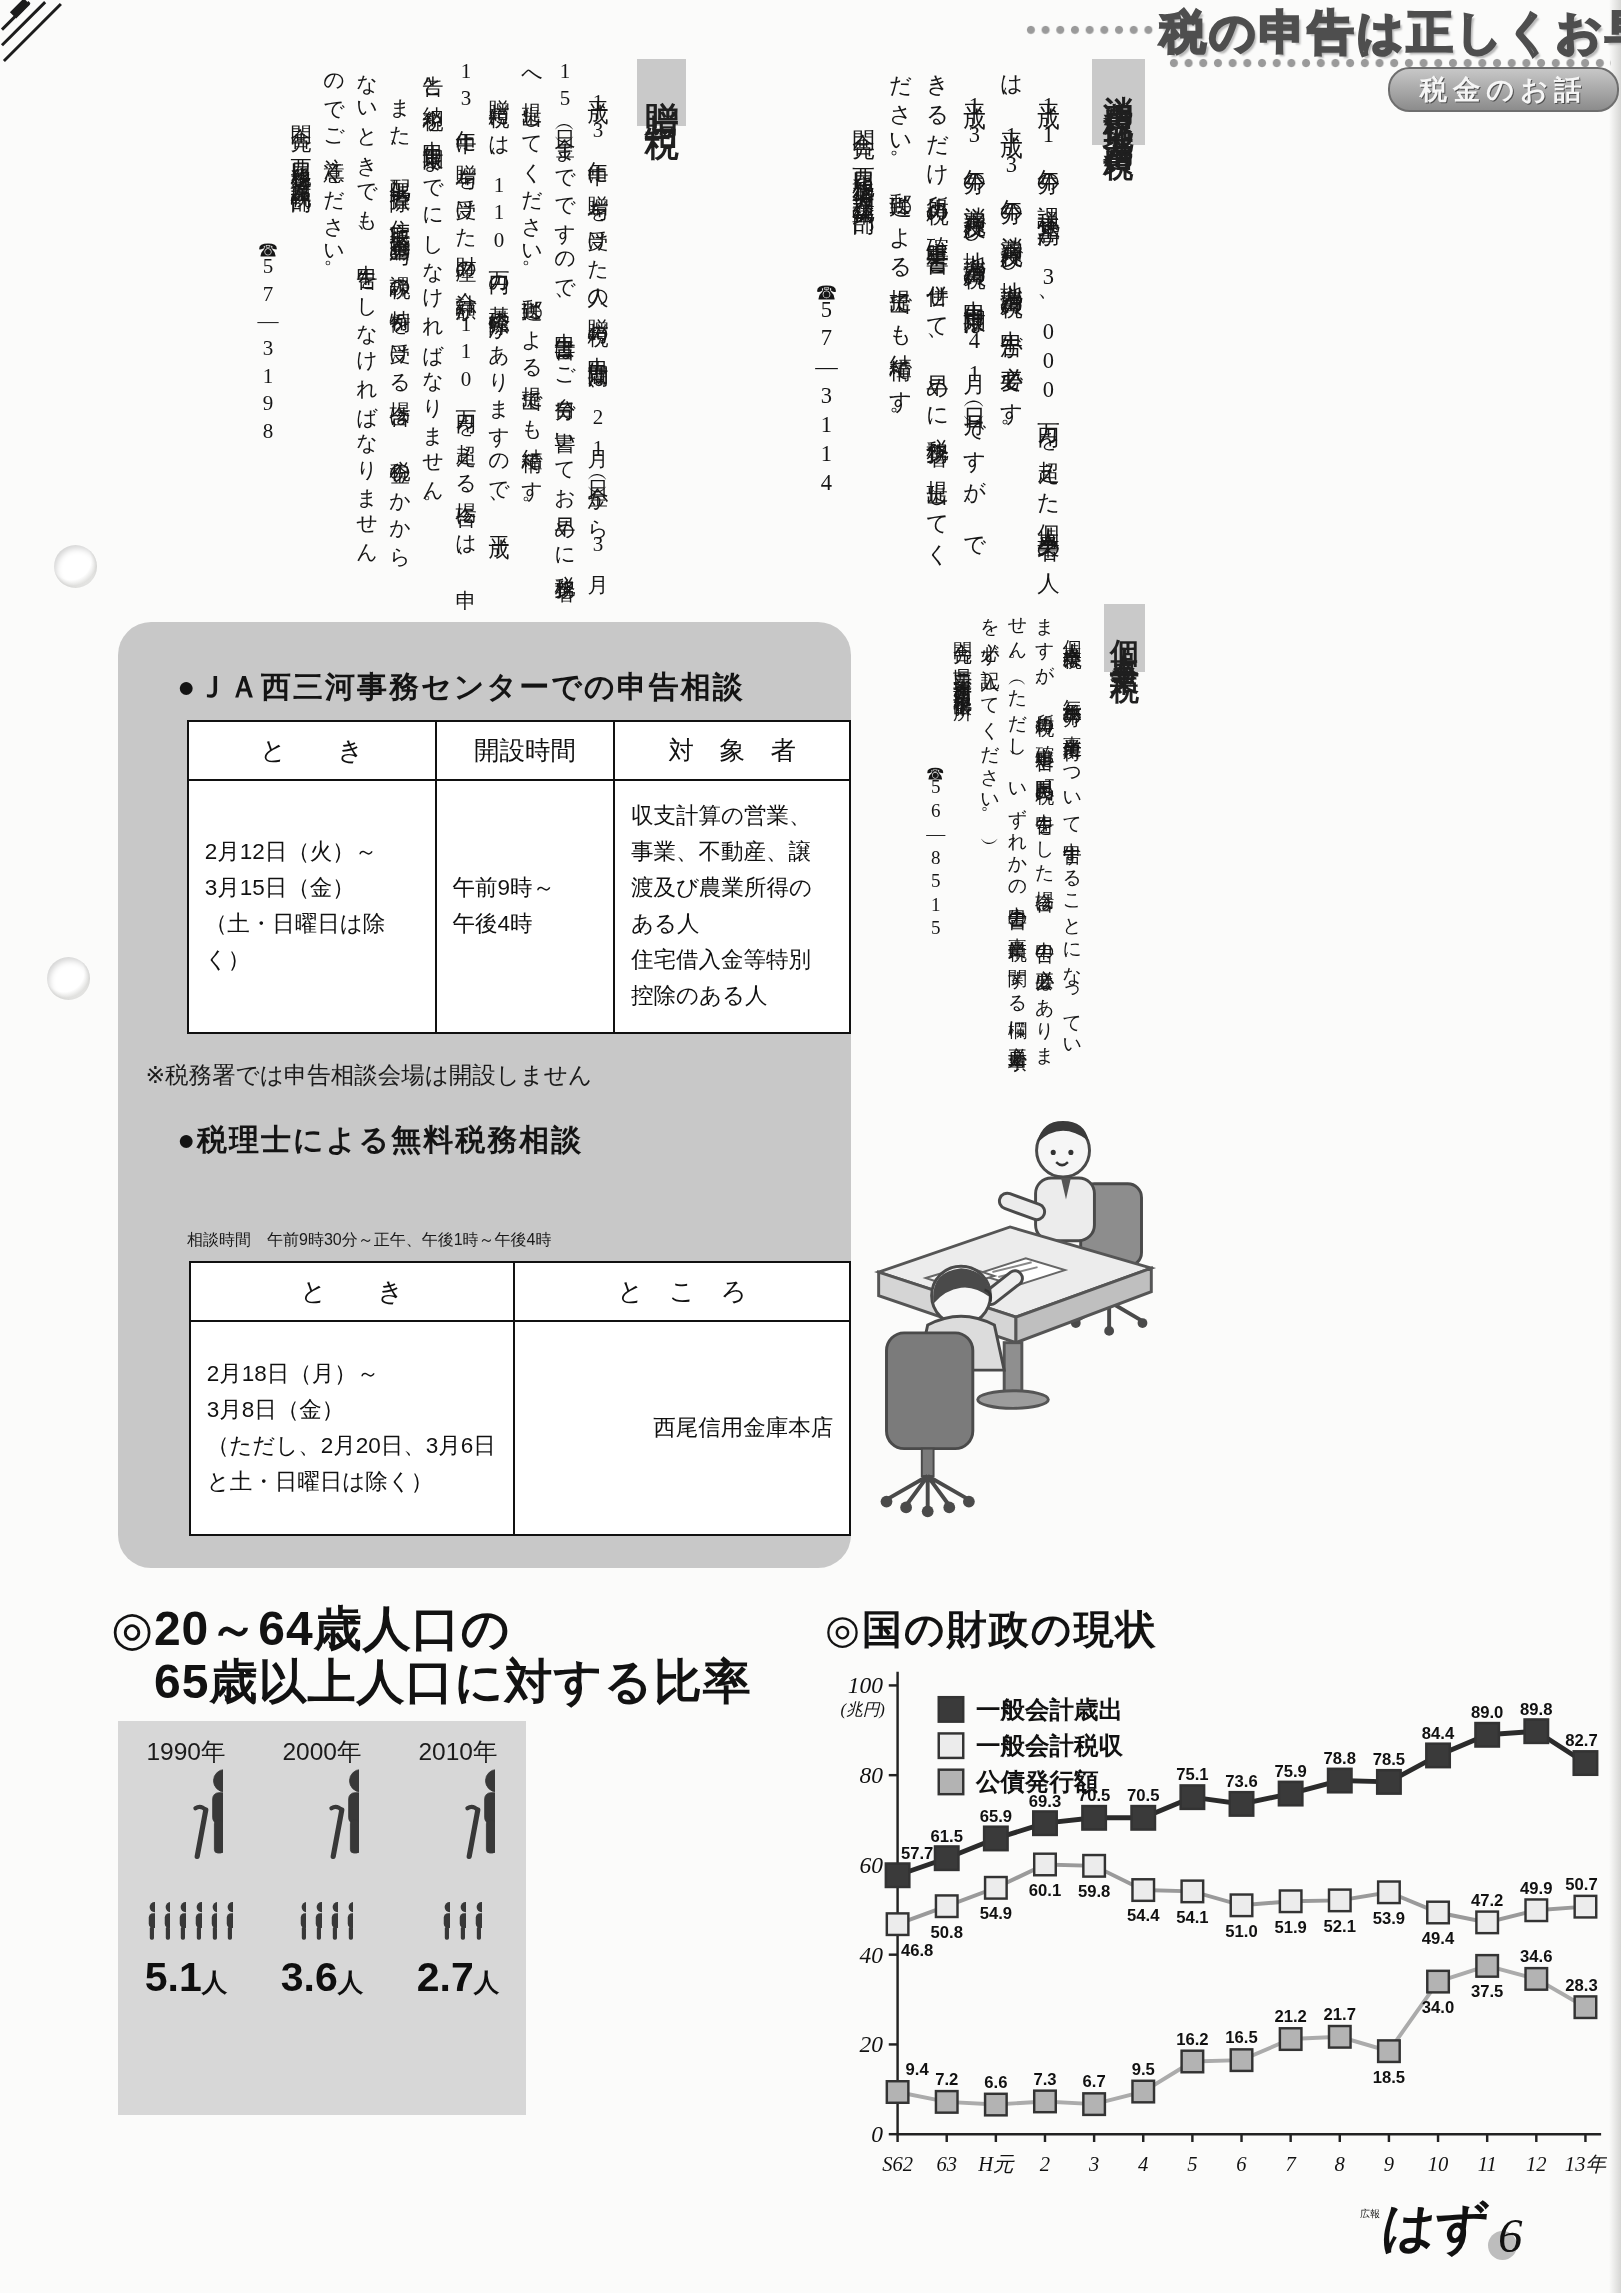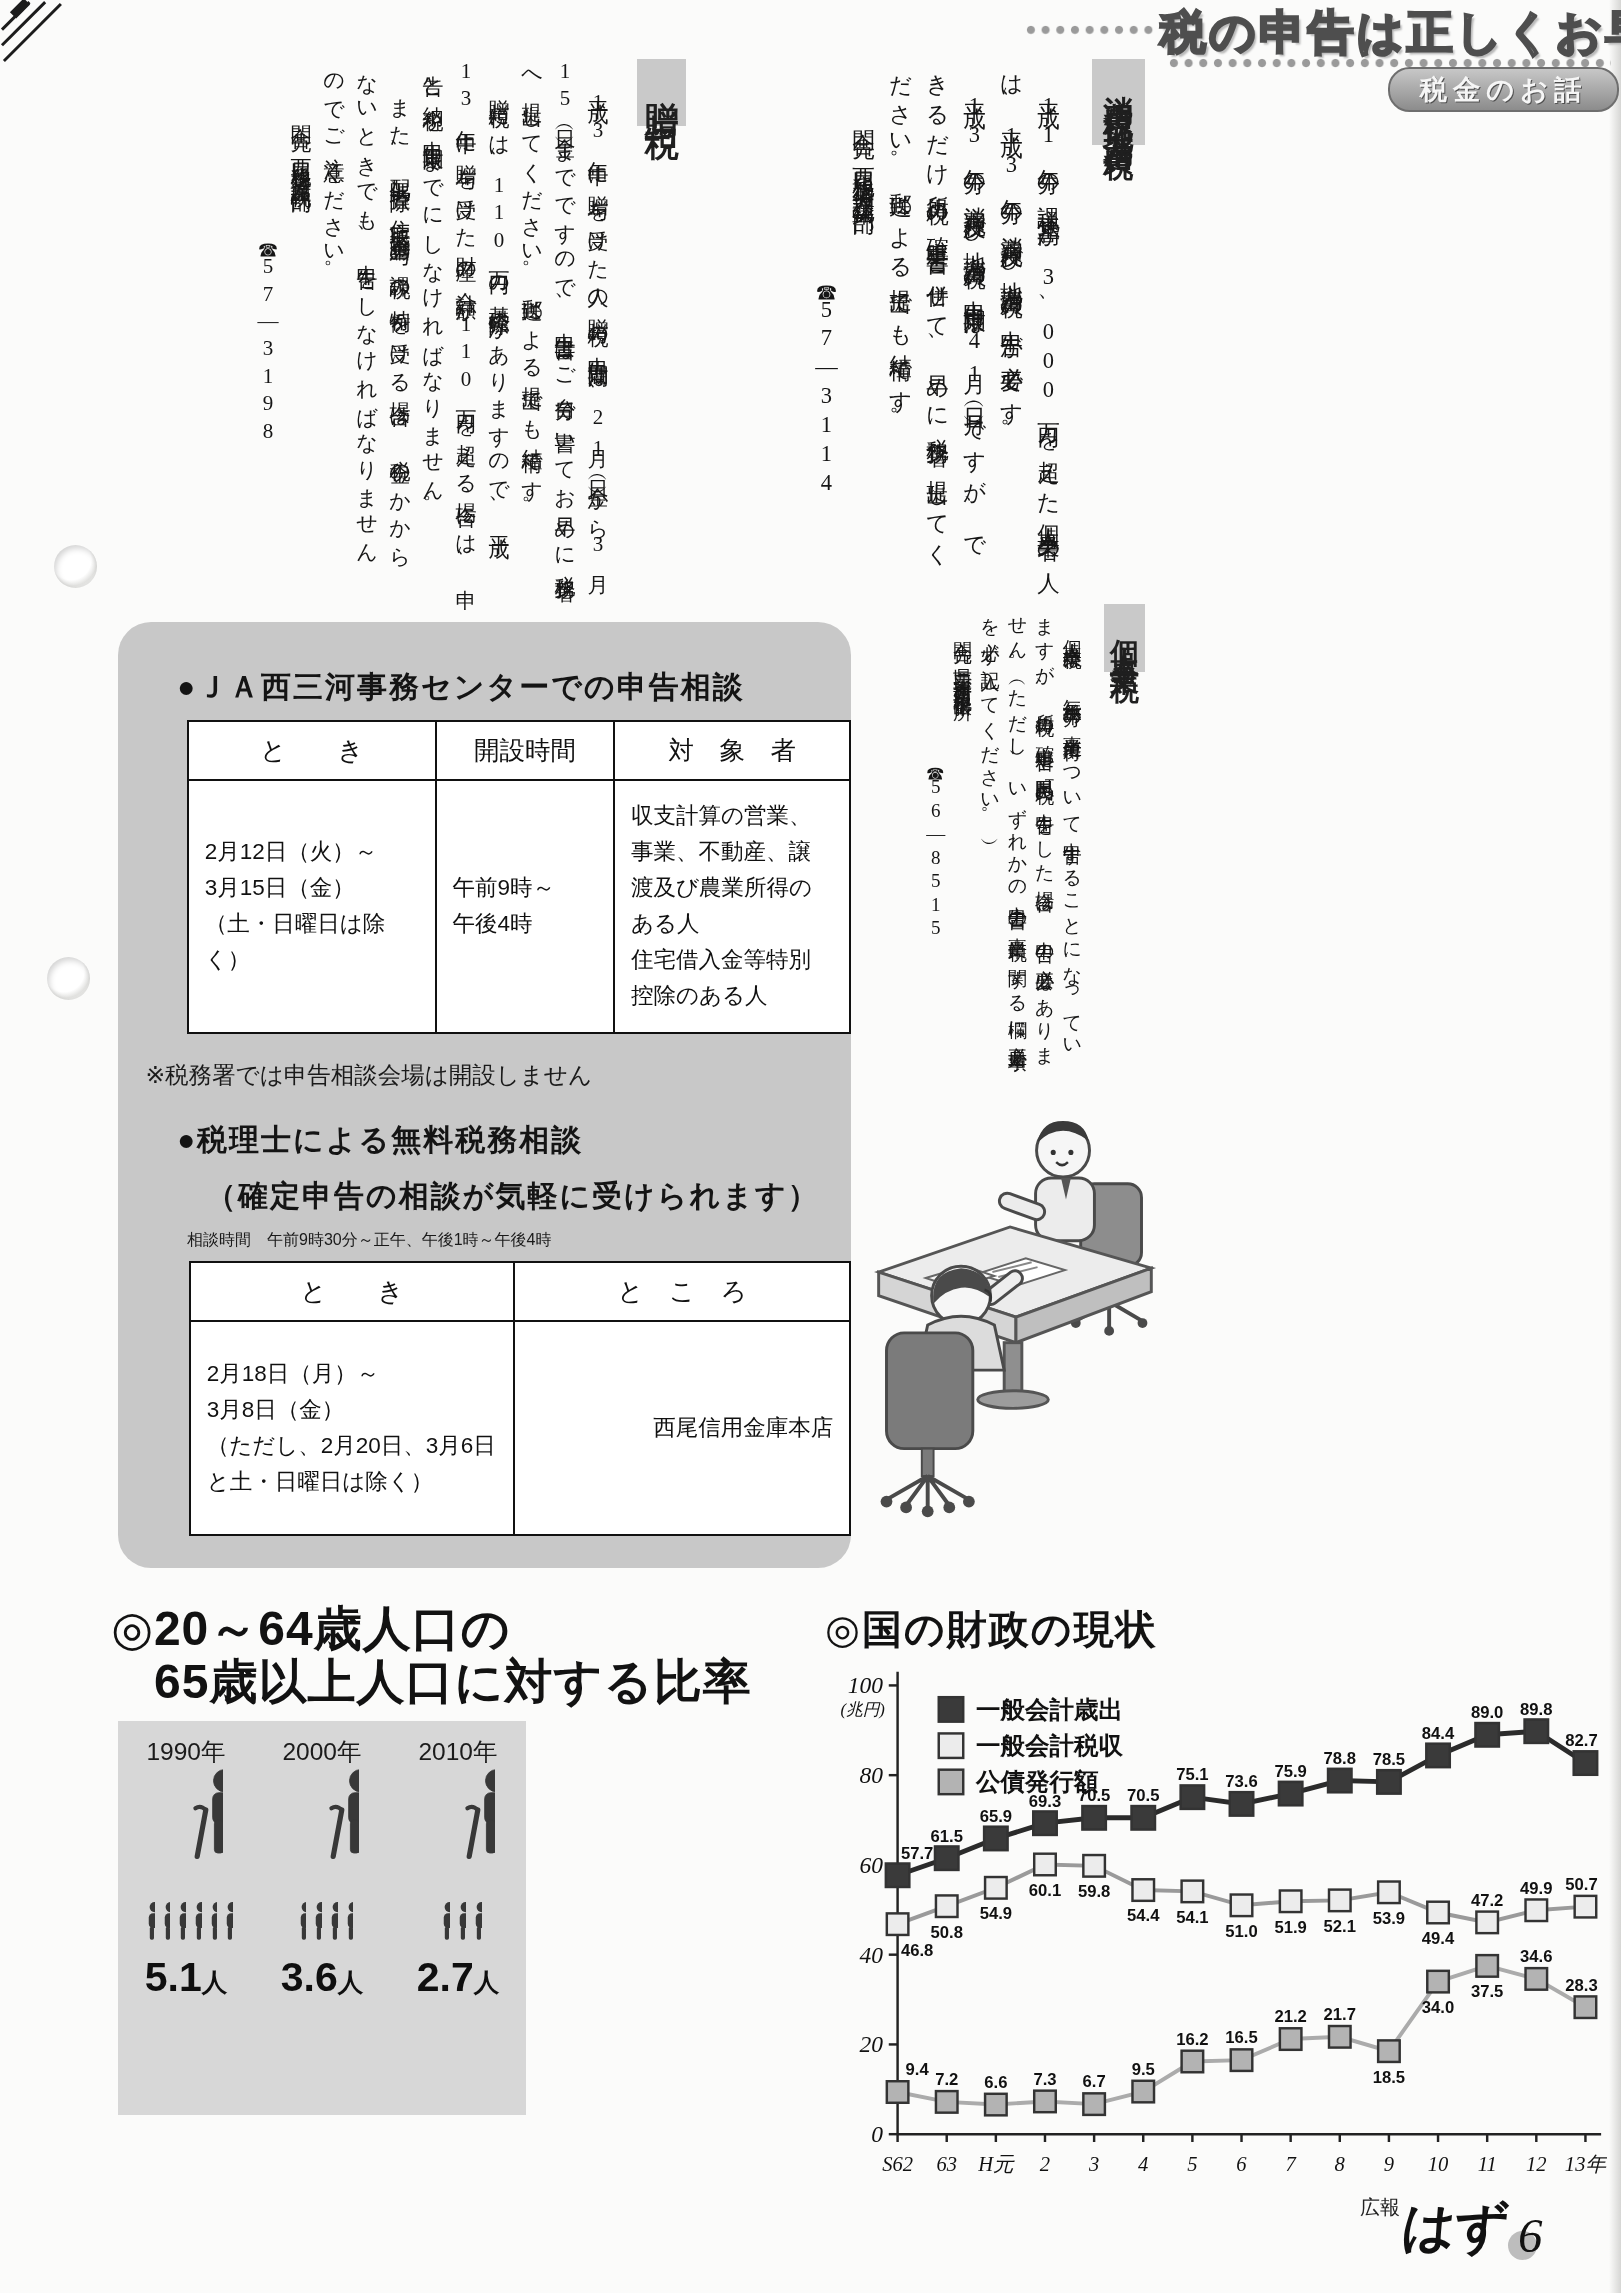--- a/index.html
+++ b/index.html
@@ -84,21 +84,21 @@
   .pcol .val{margin-top:11.8px;font-size:41px;font-weight:bold;color:#0f0f0f;}
   .pcol .val .unit{font-size:25.5px;}
 
   
   #fin-title{position:absolute;left:825px;top:1602px;font-size:40px;font-weight:bold;
         color:#121212;letter-spacing:2px;}
   #fin-chart{position:absolute;left:829px;top:1656px;}
 
   
   #footer{position:absolute;left:1360px;top:2190px;display:flex;align-items:flex-end;height:74px;}
-  .f-kanmuri{font-size:20px;margin:0 2px 43px 0;color:#222;}
+  .f-kanmuri{font-size:10px;margin:0 2px 43px 0;color:#222;}
   .f-logo{font-size:53px;font-weight:bold;font-family:"Liberation Serif","DejaVu Serif",serif;
         transform:skewX(-6deg);color:#111;letter-spacing:-2px;}
   .f-dot{width:29px;height:29px;border-radius:50%;background:#bdbdbd;margin:0 0 3.9px 2px;}
   .f-page{font-size:49px;font-style:italic;font-family:"Liberation Serif","DejaVu Serif",serif;
         margin:0 0 0 -19.6px;position:relative;z-index:1;color:#111;}
 </style>
 </head>
 <body>
 
 <div class="page">
@@ -168,21 +168,20 @@
             <td>午前9時～
 午後4時</td>
             <td>収支計算の営業、事業、不動産、譲渡及び農業所得のある人
 住宅借入金等特別控除のある人</td>
           </tr>
         </tbody>
       </table>
     <div id="box-note">※税務署では申告相談会場は開設しません</div>
     <div class="box-h" id="box-h2">
       <div>●税理士による無料税務相談</div>
-      <div class="sub">（確定申告の相談が気軽に受けられます）</div>
     </div>
     <div id="box-hours">相談時間　午前9時30分～正午、午後1時～午後4時</div>
     <table class="info-table" id="t2">
         <thead>
           <tr>
             <th>と　　き</th>
             <th>と　こ　ろ</th>
           </tr>
         </thead>
         <tbody>

